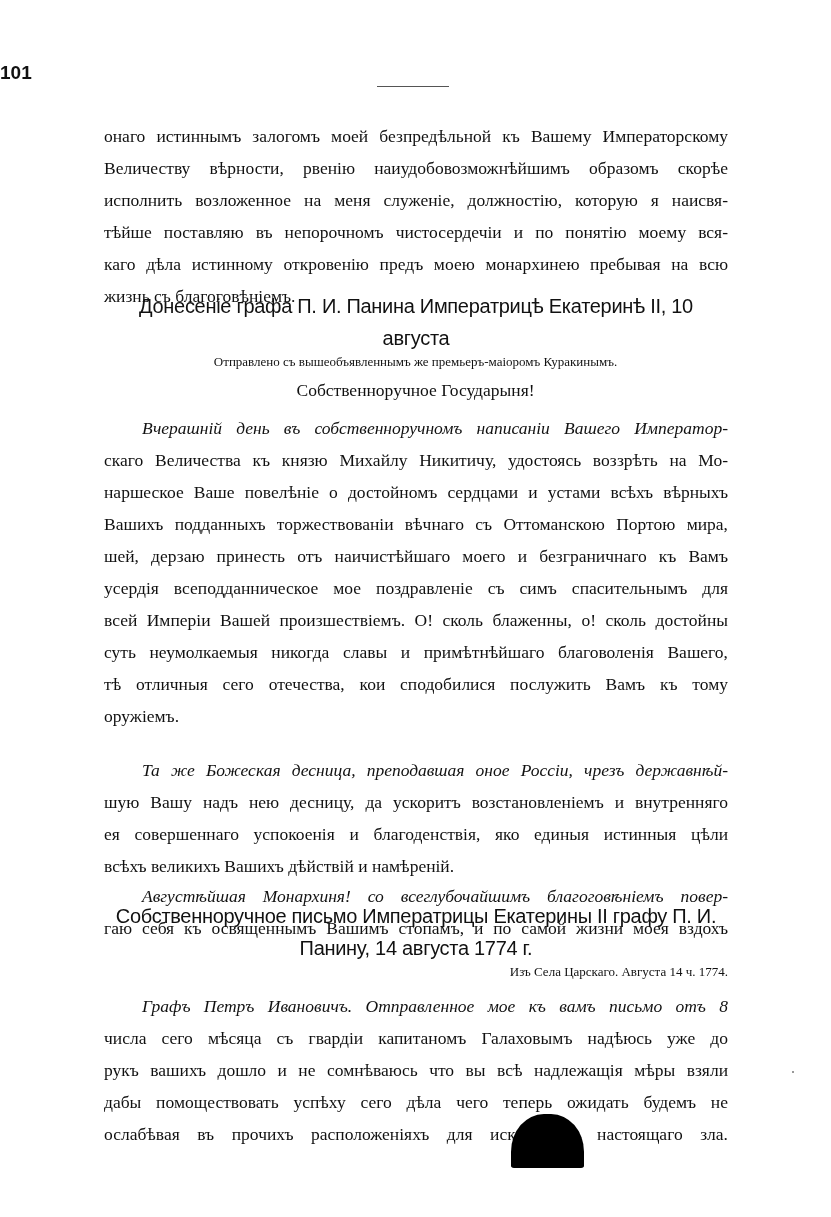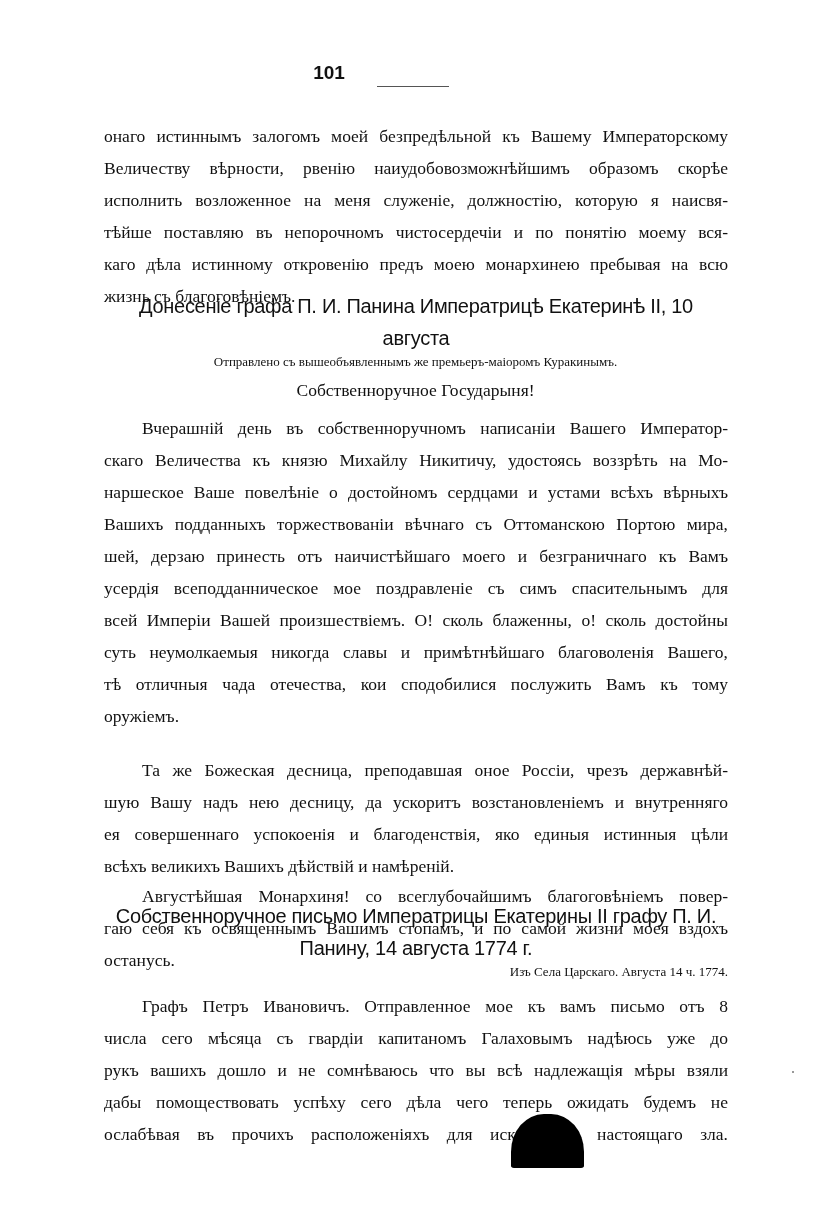--- a/index.html
+++ b/index.html
@@ -1,25 +1,25 @@
 <!DOCTYPE html>
 <html><head>
 <meta charset="utf-8">
 <style>
   html, body { margin: 0; padding: 0; background: #ffffff; }
   body { width: 831px; height: 1217px; position: relative; overflow: hidden;
          font-family: "Liberation Serif", "DejaVu Serif", serif; color: #111; }
-  .page-num { position: absolute; top: 62px; left: 0; width: 658px; text-align: center;
+  .page-num { position: absolute; top: 62px; left: 0; width: 658px; text-align: left;
               font-size: 19px; font-weight: bold; font-family: "Liberation Sans", sans-serif; }
   .page-rule { position: absolute; top: 86px; left: 377px; width: 72px; height: 1px; background: #555; }
   .block { position: absolute; left: 104px; width: 624px; }
   .line { display: block; height: 32px; line-height: 32px; font-size: 17.5px;
           text-align: justify; text-align-last: justify; white-space: nowrap; overflow: visible; }
   .line.last { text-align-last: left; }
-  .line.indent { padding-left: 38px; }
+  .line.indent { padding-left: 38px; font-style: italic; }
   .heading { position: absolute; left: 104px; width: 624px; text-align: center;
              font-family: "Liberation Sans", sans-serif; font-weight: normal; font-size: 20px;
              line-height: 32px; letter-spacing: -0.3px; }
   .note { position: absolute; font-size: 13px; font-family: "Liberation Serif", serif; }
   .salutation { position: absolute; left: 0; width: 831px; text-align: center; font-size: 17.5px; }
   .blot { position: absolute; left: 511px; top: 1114px; width: 73px; height: 54px;
           background: #000; border-radius: 45% 45% 4% 4% / 70% 70% 4% 4%; }
   .speck { position: absolute; left: 792px; top: 1071px; width: 2px; height: 2px; background: #999; }
 </style>
 </head>
@@ -45,35 +45,34 @@
 
 <div class="block" style="top:412px;">
   <span class="line indent">Вчерашній день въ собственноручномъ написаніи Вашего Император-</span>
   <span class="line">скаго Величества къ князю Михайлу Никитичу, удостоясь воззрѣть на Мо-</span>
   <span class="line">наршеское Ваше повелѣніе о достойномъ сердцами и устами всѣхъ вѣрныхъ</span>
   <span class="line">Вашихъ подданныхъ торжествованіи вѣчнаго съ Оттоманскою Портою мира,</span>
   <span class="line">шей, дерзаю принесть отъ наичистѣйшаго моего и безграничнаго къ Вамъ</span>
   <span class="line">усердія всеподданническое мое поздравленіе съ симъ спасительнымъ для</span>
   <span class="line">всей Имперіи Вашей произшествіемъ. О! сколь блаженны, о! сколь достойны</span>
   <span class="line">суть неумолкаемыя никогда славы и примѣтнѣйшаго благоволенія Вашего,</span>
-  <span class="line">тѣ отличныя чада отечества, кои сподобилися послужить Вамъ къ тому</span>
+  <span class="line">тѣ отличныя сего отечества, кои сподобилися послужить Вамъ къ тому</span>
   <span class="line last">оружіемъ.</span>
 </div>
 
 <div class="block" style="top:754px;">
   <span class="line indent">Та же Божеская десница, преподавшая оное Россіи, чрезъ державнѣй-</span>
   <span class="line">шую Вашу надъ нею десницу, да ускоритъ возстановленіемъ и внутренняго</span>
   <span class="line">ея совершеннаго успокоенія и благоденствія, яко единыя истинныя цѣли</span>
   <span class="line last">всѣхъ великихъ Вашихъ дѣйствій и намѣреній.</span>
 </div>
 
 <div class="block" style="top:880px;">
   <span class="line indent">Августѣйшая Монархиня! со всеглубочайшимъ благоговѣніемъ повер-</span>
   <span class="line">гаю себя къ освященнымъ Вашимъ стопамъ, и по самой жизни моея вздохъ</span>
-  <span class="line last">останусь.</span>
 </div>
 
 <div class="heading" style="top:900px;">
   <div>Собственноручное письмо Императрицы Екатерины II графу П. И.</div>
   <div>Панину, 14 августа 1774 г.</div>
 </div>
 <div class="note" style="top:964px; left:400px; width:328px; text-align:right;">Изъ Села Царскаго. Августа 14 ч. 1774.</div>
 
 <div class="block" style="top:990px;">
   <span class="line indent">Графъ Петръ Ивановичъ. Отправленное мое къ вамъ письмо отъ 8</span>

